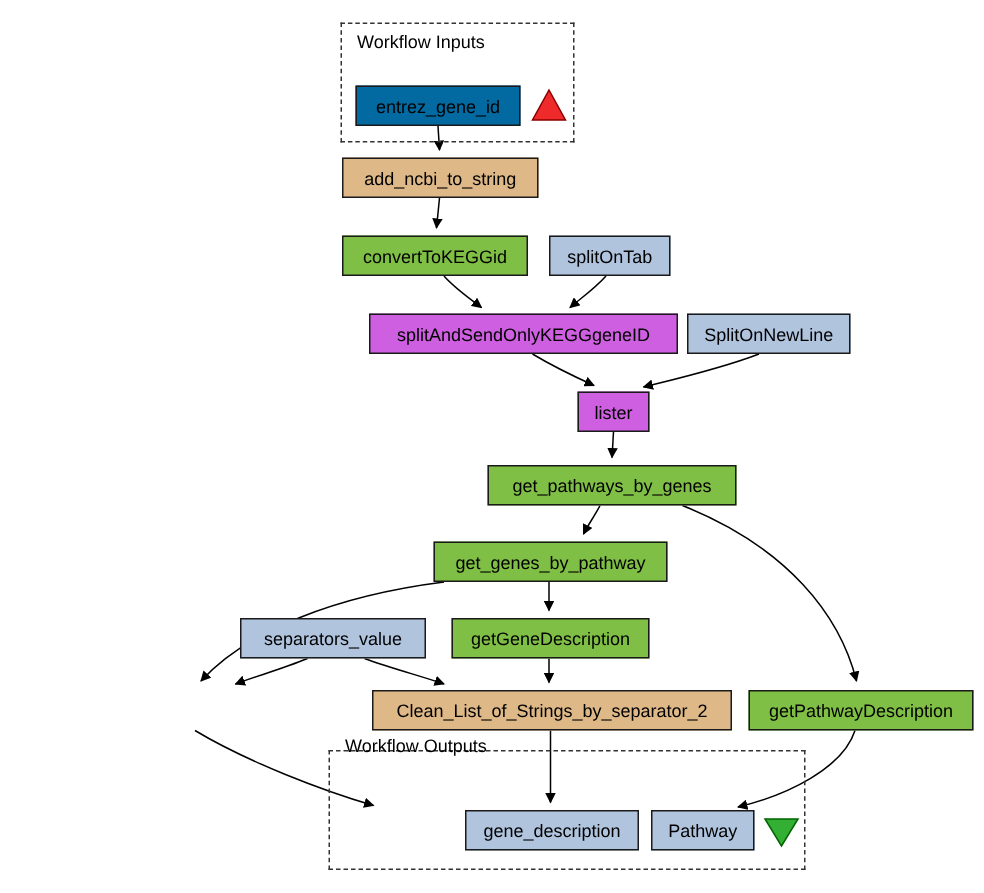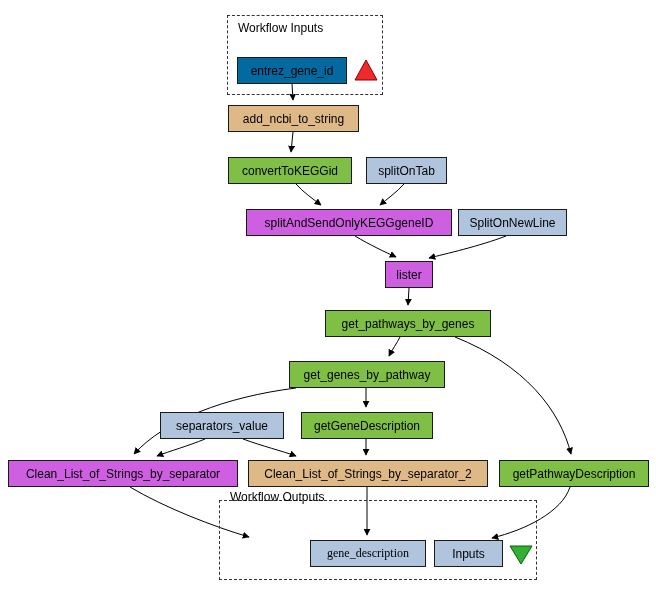--- a/index.html
+++ b/index.html
@@ -96,30 +96,29 @@
   <div class="node" style="left: 385px; top: 261px; width: 48px; background: rgb(206, 95, 224);">lister</div>
 
   <div class="node" style="left: 325px; top: 310px; width: 166px; background: rgb(127, 191, 69);">get_pathways_by_genes</div>
 
   <div class="node" style="left: 289px; top: 361px; width: 156px; background: rgb(127, 191, 69);">get_genes_by_pathway</div>
 
   <div class="node" style="left: 160px; top: 412px; width: 124px; background: rgb(176, 196, 222);">separators_value</div>
 
   <div class="node" style="left: 301px; top: 412px; width: 132px; background: rgb(127, 191, 69);">getGeneDescription</div>
 
-  <div class="node" style="left: 8px; top: 460px; width: 230px; background: rgb(206, 95, 224);">Clean_List_of_Strings_by_separator</div>
 
   <div class="node" style="left: 248px; top: 460px; width: 240px; background: rgb(222, 184, 135);">Clean_List_of_Strings_by_separator_2</div>
 
   <div class="node" style="left: 499px; top: 460px; width: 150px; background: rgb(127, 191, 69);">getPathwayDescription</div>
 
 
-  <div class="node" style="left: 310px; top: 540px; width: 116px; background: rgb(176, 196, 222); font-family: Liberation Serif, serif;">gene_description</div>
+  <div class="node" style="left: 310px; top: 540px; width: 116px; background: rgb(176, 196, 222);">gene_description</div>
 
-  <div class="node" style="left: 434px; top: 540px; width: 69px; background: rgb(176, 196, 222);">Inputs</div>
+  <div class="node" style="left: 434px; top: 540px; width: 69px; background: rgb(176, 196, 222);">Pathway</div>
 
   <div class="marker" style="left:508px;top:544px;">
     <svg width="26" height="22" viewBox="0 0 26 22">
       <polygon points="2,2 24,2 13,20" stroke="#006400" stroke-width="1" fill="#33B033"></polygon>
     </svg>
   </div>
 
 </div>
 
 </body></html>

